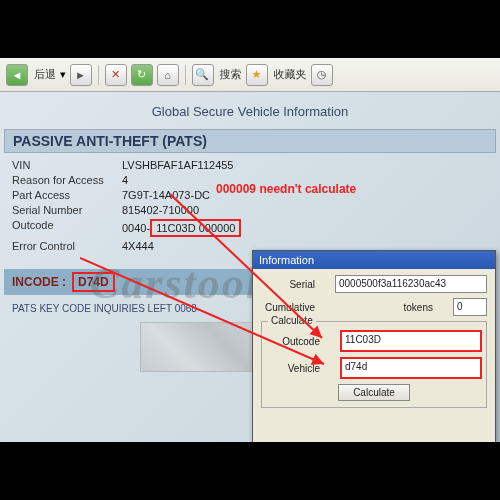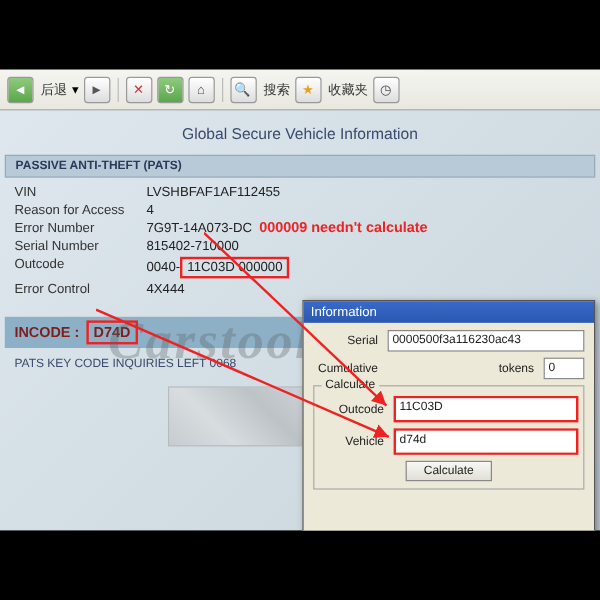--- a/index.html
+++ b/index.html
@@ -7,36 +7,36 @@
 .frame{position:absolute;top:58px;left:0;width:500px;height:384px;background:linear-gradient(135deg,#dfe8ee,#c8d4dc);overflow:hidden}
 .toolbar{height:34px;background:linear-gradient(#f5f5f0,#e8e8e0);border-bottom:1px solid #aaa;display:flex;align-items:center;padding:0 6px;gap:4px;font-size:11px}
 .tbtn{width:22px;height:22px;border:1px solid #999;background:linear-gradient(#fff,#ddd);border-radius:3px;display:flex;align-items:center;justify-content:center;font-size:11px;color:#555}
 .tbtn.green{background:linear-gradient(#8fc97f,#5aa848);color:#fff}
 .tbtn.red{color:#c33}
 .tbtn.yel{color:#e8a020}
 .sep{width:1px;height:20px;background:#bbb;margin:0 2px}
 .tlbl{color:#333;margin-left:2px}
 .page{padding:6px 4px}
 .pagetitle{text-align:center;font-size:13px;color:#3a4a6a;padding:6px 0 10px}
-.section{background:#b8cad8;color:#2a3a5a;font-weight:bold;font-size:10px;padding:3px 8px;border:1px solid #9ab}
+.section{background:#b8cad8;color:#2a3a5a;font-weight:bold;font-size:14px;padding:3px 8px;border:1px solid #9ab}
 .grid{font-size:11px;color:#333;padding:6px 8px}
 .row{display:flex;margin-bottom:3px}
 .lbl{width:110px}
 .val{color:#222}
 .incodebar{background:#8db0c6;color:#7f1d1d;font-weight:bold;font-size:12px;padding:3px 8px;margin-top:8px;display:flex;align-items:center;gap:6px}
 .redbox{border:2px solid #e22;padding:1px 4px;display:inline-block}
 .inquiries{font-size:10px;color:#3a4a6a;padding:8px}
 .watermark{position:absolute;top:200px;left:90px;font-size:44px;font-weight:bold;color:rgba(90,95,100,.32);font-family:Georgia,serif;font-style:italic;letter-spacing:2px;pointer-events:none}
 .holo{position:absolute;top:264px;left:140px;width:120px;height:50px;background:linear-gradient(45deg,#bbb,#ddd,#aaa,#ccc);border:1px solid #999;opacity:.5}
 .popup{position:absolute;top:192px;left:252px;width:244px;height:226px;background:#ece9d8;border:1px solid #555;box-shadow:2px 2px 6px rgba(0,0,0,.4)}
 .ptitle{background:linear-gradient(#3a6ac8,#2858b0);color:#fff;font-size:11px;padding:3px 6px}
 .pbody{padding:6px 8px;font-size:11px;color:#222}
 .fs{border:1px solid #aaa;margin-bottom:6px;padding:8px 4px 6px;position:relative}
 .fslabel{position:absolute;top:-7px;left:6px;background:#ece9d8;padding:0 3px;font-size:10px}
-.prow{display:flex;align-items:center;margin-bottom:5px;gap:8px}
+.prow{display:flex;align-items:center;margin-bottom:5px;gap:20px}
 .plbl{width:54px;text-align:right;font-size:10px}
 .pinput{flex:1;border:1px solid #888;background:#fff;font-size:10px;padding:2px 3px;height:18px}
 .pinput.sm{width:34px;flex:none}
 .pbtn{border:1px solid #888;background:linear-gradient(#f8f8f4,#e0e0d8);font-size:10px;padding:2px 14px;display:inline-block}
 .redbox2{border:2px solid #e22;padding:0}
 .arrow{position:absolute;pointer-events:none}
 .ann{position:absolute;color:#e22;font-weight:bold;font-size:12px}
 </style>
 </head>
 <body>
@@ -65,21 +65,21 @@
     <div class="grid">
       <div class="row">
           <div class="lbl">VIN</div>
           <div class="val">LVSHBFAF1AF112455</div>
         </div>
       <div class="row">
           <div class="lbl">Reason for Access</div>
           <div class="val">4</div>
         </div>
       <div class="row">
-          <div class="lbl">Error Number</div>
+          <div class="lbl">Part Access</div>
           <div class="val">7G9T-14A073-DC</div>
         </div>
       <div class="row">
           <div class="lbl">Serial Number</div>
           <div class="val">815402-710000</div>
         </div>
       <div class="row">
           <div class="lbl">Outcode</div>
         <div class="val">
           <span>0040-</span><span class="redbox"><span>11C03D</span> <span>000000</span></span>

